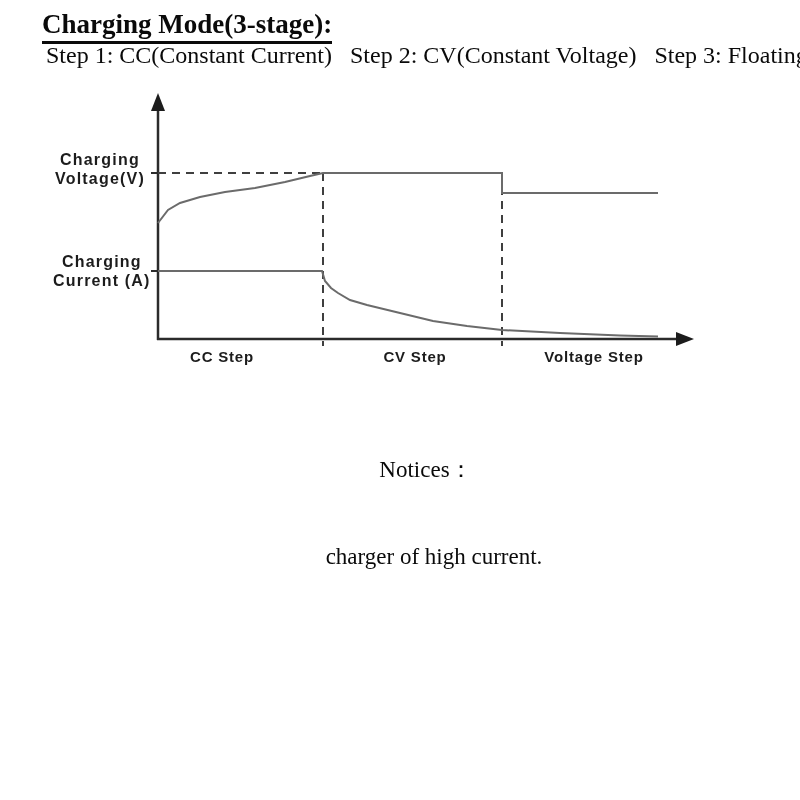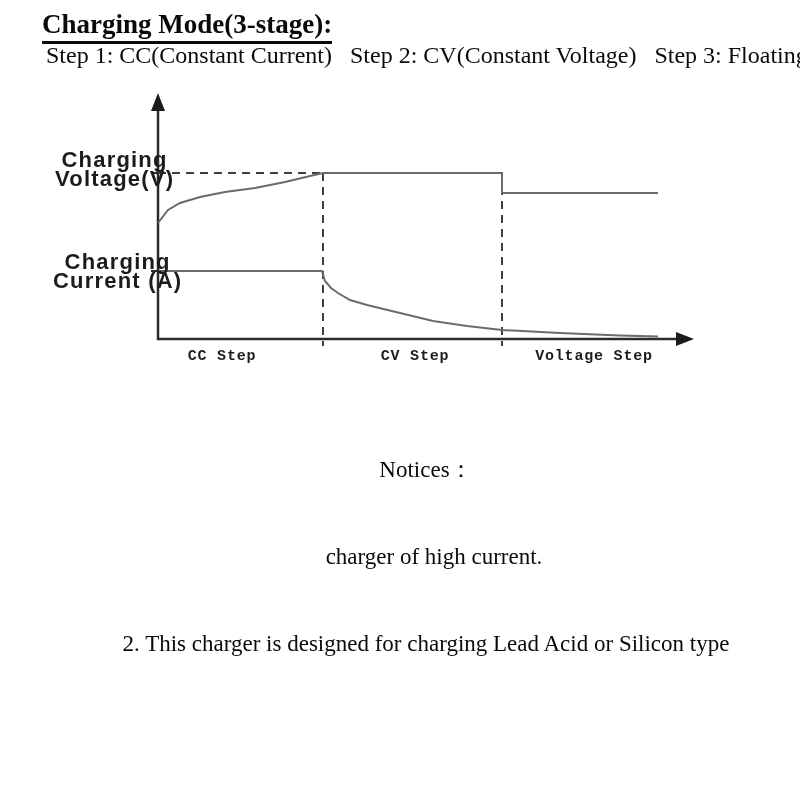--- a/index.html
+++ b/index.html
@@ -29,31 +29,31 @@
 
   
   .chart {
     position: absolute; left: 40px; top: 85px;
     width: 700px; height: 300px;
   }
   .chart svg { position: absolute; left: 0; top: 0; }
   .y-label {
     position: absolute;
     font-family: "Liberation Sans", sans-serif;
-    font-size: 22px; font-weight: bold;
+    font-size: 16px; font-weight: bold;
     letter-spacing: 1.2px; line-height: 19px;
     color: #1c1c1c;
     white-space: nowrap;
   }
   .y-label.voltage { left: 15px; top: 65px; }
   .y-label.current { left: 13px; top: 167px; }
   .x-label {
     position: absolute; top: 263px;
     transform: translateX(-50%);
-    font-family: Liberation Mono, monospace;
+    font-family: Liberation Sans, sans-serif;
     font-size: 15px; font-weight: bold;
     letter-spacing: 0.8px;
     color: #1c1c1c;
     white-space: nowrap;
   }
   .x-label.cc { left: 182px; }
   .x-label.cv { left: 375px; }
   .x-label.float { left: 554px; }
 
   
@@ -103,21 +103,20 @@
     </div>
 
     <div class="x-label cc">CC Step</div>
     <div class="x-label cv">CV Step</div>
     <div class="x-label float">Voltage Step</div>
   </div>
 
   <div class="notices">
     <div class="line">Notices：</div>
     <div class="line ind1">charger of high current.</div>
-    <div class="line">2. This charger is designed for charging Lead Acid or Silicon type</div>
     
     
     
     
     
     
     
     
     
   </div>

